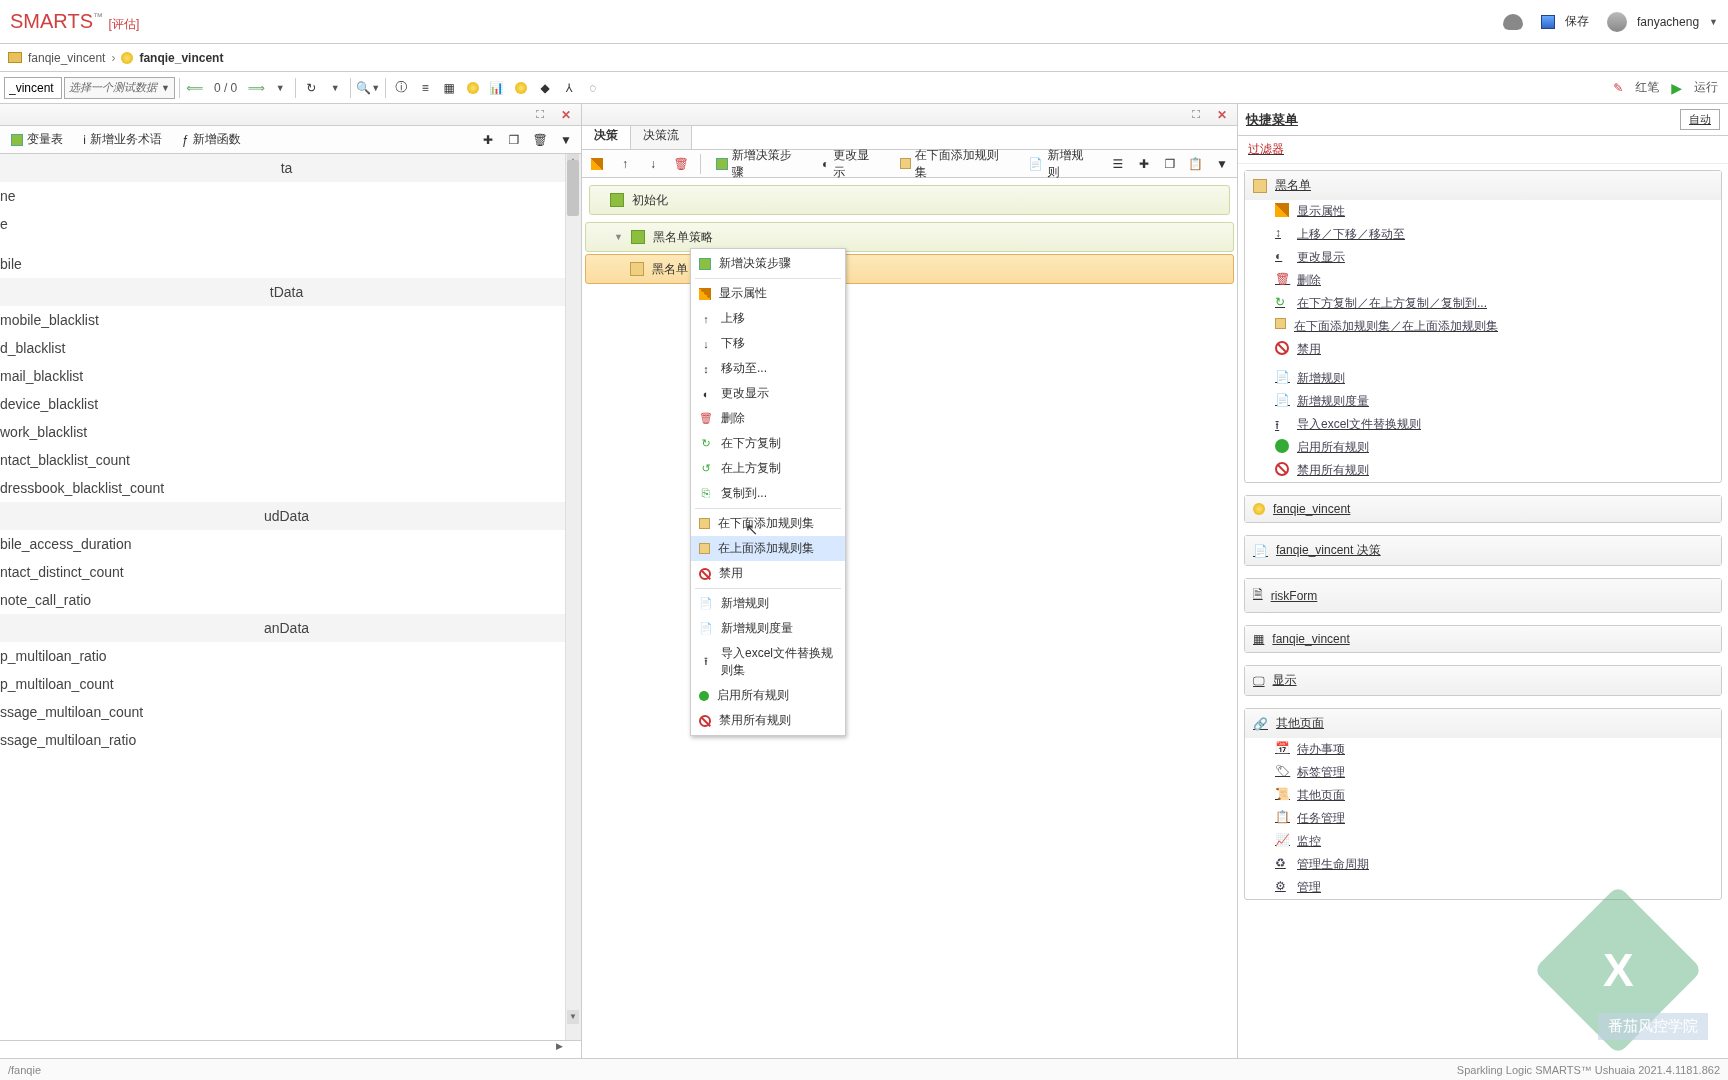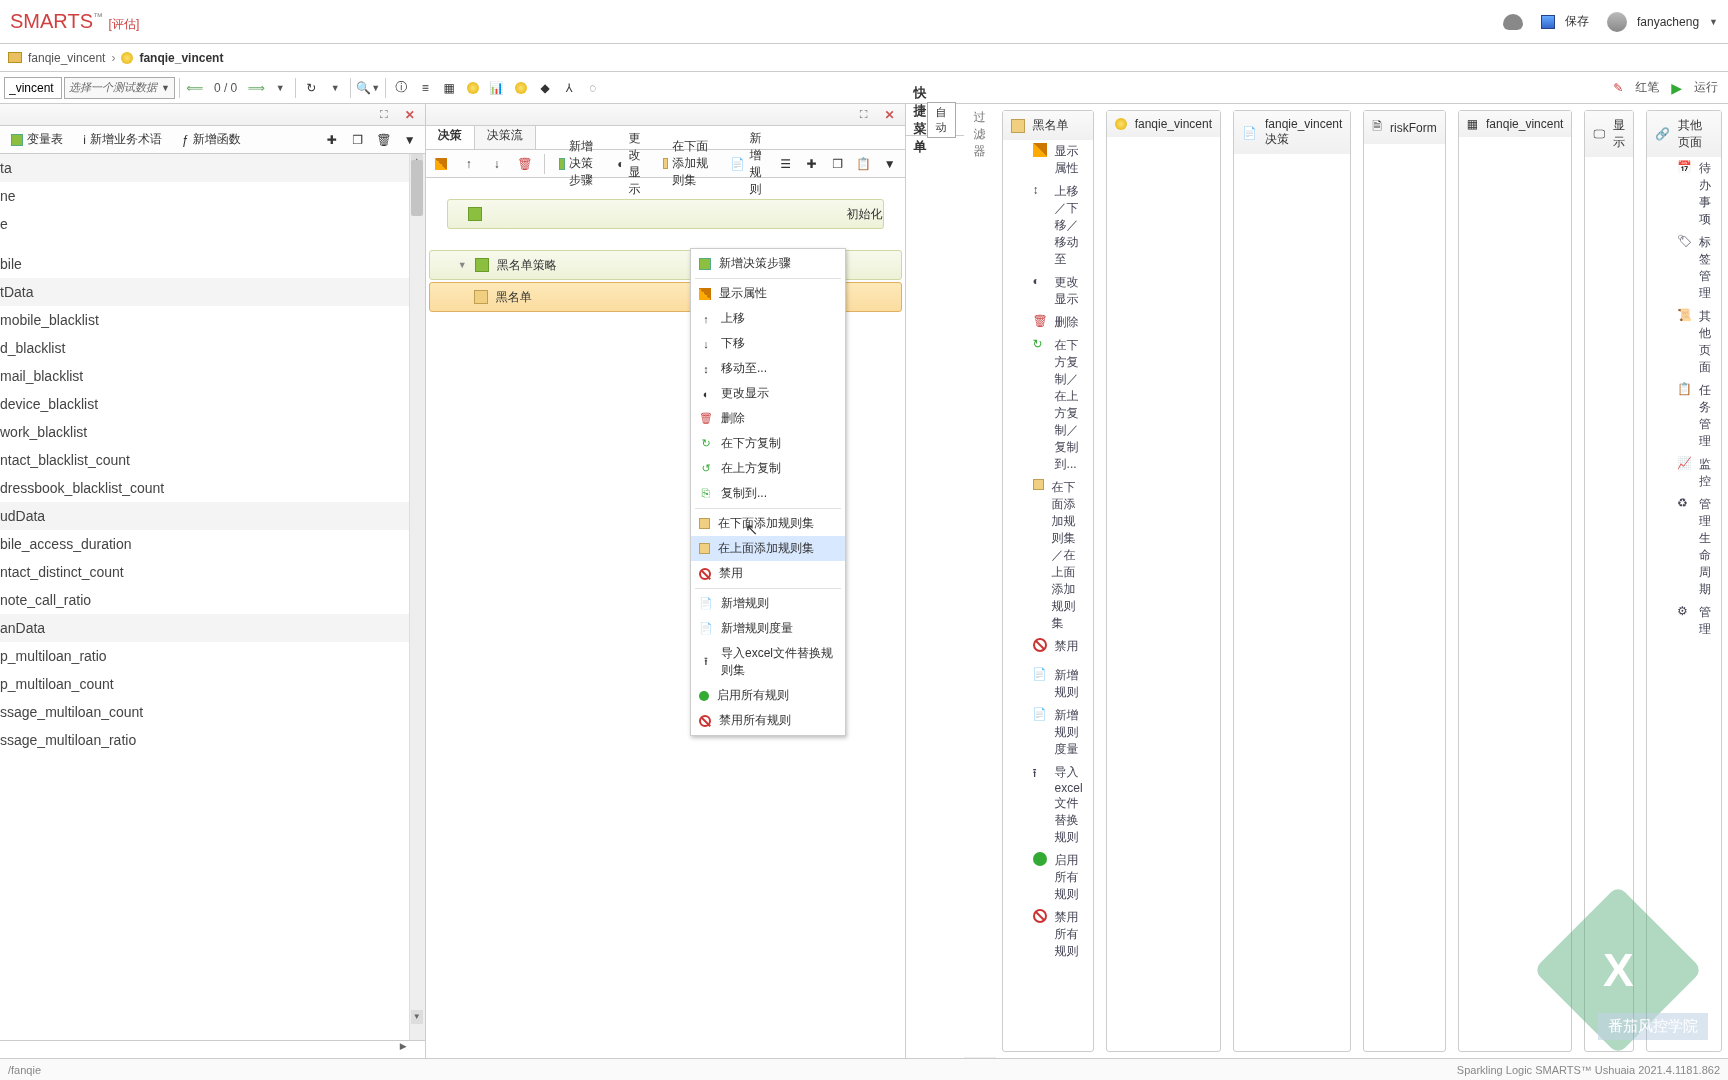--- a/index.html
+++ b/index.html
@@ -30,63 +30,63 @@
 .tb-sep { width: 1px; height: 20px; background: #ccc; margin: 0 2px; }
 .tb-right { margin-left: auto; display: flex; align-items: center; gap: 6px; }
 .tb-text { color: #555; padding: 0 6px; }
 .green-play { color: #3a3; font-size: 14px; }
 .red-pen { color: #c33; }
 
 
 .main { display: flex; height: calc(100% - 44px - 28px - 32px - 22px); }
 .left-pane { width: 582px; border-right: 1px solid #ccc; display: flex; flex-direction: column; }
 .mid-pane { width: 656px; border-right: 1px solid #ccc; display: flex; flex-direction: column; }
-.right-pane { flex: 1; display: flex; flex-direction: row; }
+.right-pane { flex: 1; display: flex; flex-direction: column; text-decoration: underline; }
 
 
 .pane-head { height: 22px; background: linear-gradient(#fafafa,#f0f0f0); border-bottom: 1px solid #ccc; display: flex; align-items: center; padding: 0 4px; }
 .pane-head-icons { margin-left: auto; display: flex; gap: 4px; }
 .tabs { display: flex; height: 24px; border-bottom: 1px solid #ccc; }
 .tab { padding: 1px 12px; border-right: 1px solid #ccc; cursor: pointer; background: #f6f6f6; }
 .tab.active { background: #fff; font-weight: bold; }
 
 
 .sub-toolbar { height: 28px; border-bottom: 1px solid #ccc; display: flex; align-items: center; padding: 0 4px; gap: 6px; background: #fdfdfd; }
 .stb-btn { display: flex; align-items: center; gap: 4px; padding: 2px 6px; cursor: pointer; border: 1px solid transparent; }
 .stb-icons-right { margin-left: auto; display: flex; gap: 4px; }
 
 
 .tree-wrap { flex: 1; overflow-y: auto; position: relative; }
 .tree-item { padding: 6px 8px 6px 0; border-bottom: none; color: #444; font-size: 14px; }
-.tree-group { background: #f4f4f4; font-weight: normal; }
+.tree-group { background: #f4f4f4; font-weight: normal; text-align: center; }
 .scrollbar-mock { position: absolute; right: 0; top: 0; width: 16px; height: 100%; background: #eee; border-left: 1px solid #ddd; }
 .scrollbar-thumb { position: absolute; right: 2px; top: 6px; width: 12px; height: 56px; background: #c4c4c4; border-radius: 2px; }
 .scrollbar-arrow { position: absolute; right: 2px; width: 12px; height: 14px; background: #ddd; text-align: center; font-size: 8px; line-height: 14px; color: #666; }
 
 
 .deci-row { display: flex; align-items: center; height: 30px; padding-left: 20px; gap: 8px; }
-.deci-row.lvl1 { background: linear-gradient(#f7f9ec,#eef2d8); border: 1px solid #cdd8a2; margin: 21px; border-radius: 3px; justify-content: space-between; }
+.deci-row.lvl1 { background: linear-gradient(#f7f9ec,#eef2d8); border: 1px solid #cdd8a2; margin: 7px; border-radius: 3px; }
 .deci-row.lvl2 { padding-left: 28px; background: linear-gradient(#f7f9ec,#eef2d8); border: 1px solid #cdd8a2; margin: 2px 3px; border-radius: 3px; }
 .deci-row.lvl3 { padding-left: 44px; background: linear-gradient(#fafafa,#f0f0f0); border: 1px solid #ccc; margin: 2px 3px; border-radius: 3px; }
 .deci-row.selected { background: linear-gradient(#fde9b8,#fbdca0); border-color: #e0b060; }
 .sq-icon { width: 14px; height: 14px; background: #8cbf3f; border: 1px solid #6a9c2a; }
 .sq-icon.orange { background: #f0d080; border-color: #c0a050; }
 
 
 .ctx-menu { position: absolute; left: 690px; top: 248px; width: 156px; background: #fff; border: 1px solid #ccc; box-shadow: 1px 2px 4px rgba(0,0,0,0.25); z-index: 100; padding: 2px 0; }
 .ctx-item { display: flex; align-items: center; padding: 4px 8px; gap: 8px; cursor: pointer; }
 .ctx-item.hovered { background: #d8e8ff; }
 .ctx-sep { height: 1px; background: #e0e0e0; margin: 2px 4px; }
 .ctx-icon { width: 14px; height: 14px; flex-shrink: 0; display: flex; align-items: center; justify-content: center; font-size: 11px; }
 
 
 .right-head { height: 32px; display: flex; align-items: center; padding: 0 8px; border-bottom: 1px solid #ccc; }
 .right-title { font-size: 13px; font-weight: bold; }
 .right-head .auto { margin-left: auto; padding: 2px 8px; border: 1px solid #aaa; background: #fff; font-size: 11px; }
-.filter-label { padding: 5px 10px; color: #737373; border-bottom: 1px solid #eee; }
+.filter-label { padding: 5px 10px; color: #b91c1c; border-bottom: 1px solid #eee; }
 .right-block { border: 1px solid #ccc; margin: 6px; border-radius: 3px; }
 .right-block-head { padding: 6px 8px; display: flex; align-items: center; gap: 8px; background: linear-gradient(#fafafa,#f0f0f0); }
 .right-link { padding: 3px 10px 3px 30px; color: #445; display: flex; gap: 8px; }
 .right-link .ri { width: 14px; height: 14px; flex-shrink: 0; }
 
 
 .status { position: absolute; bottom: 0; left: 0; right: 0; height: 22px; border-top: 1px solid #ccc; display: flex; align-items: center; padding: 0 8px; font-size: 11px; color: #888; background: #fafafa; }
 .status-right { margin-left: auto; }
 
 

